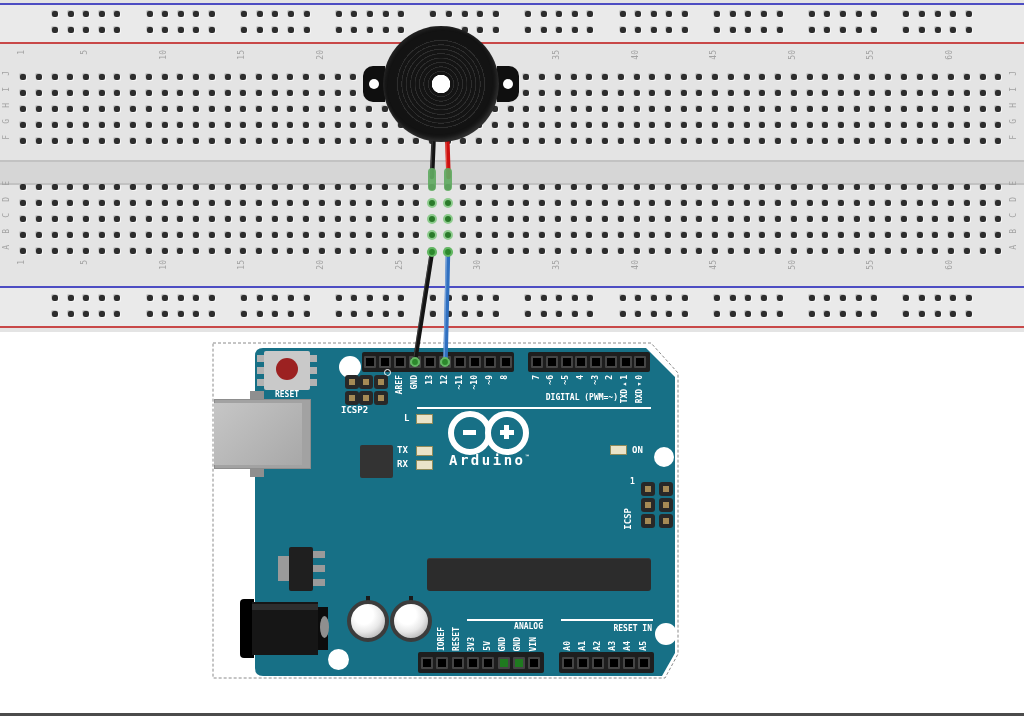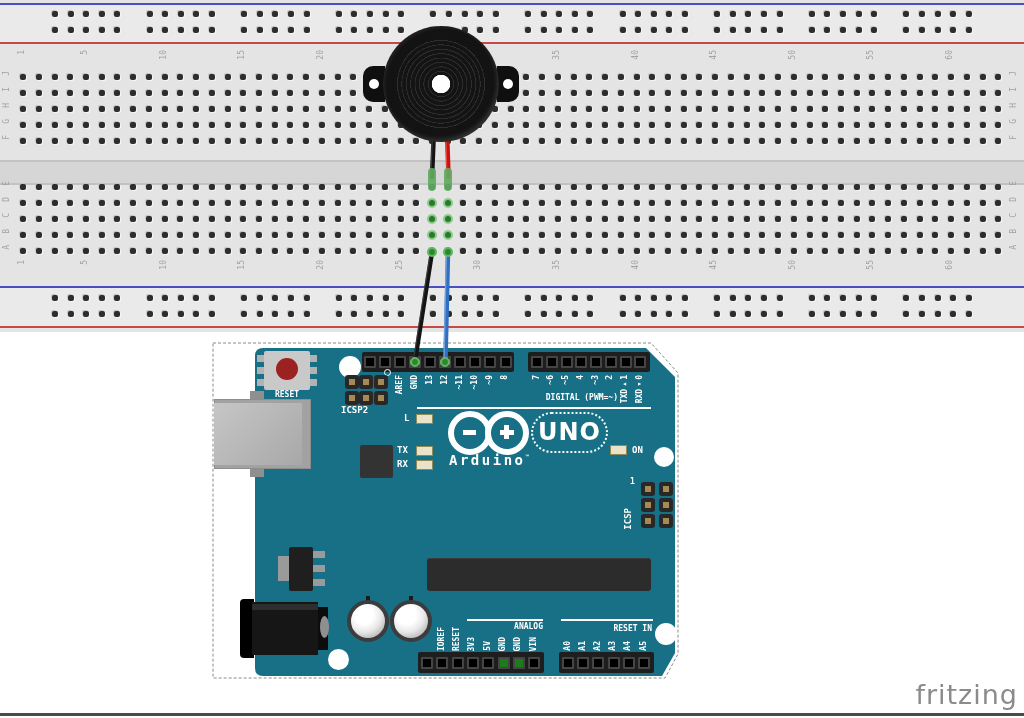--- a/index.html
+++ b/index.html
@@ -1139,32 +1139,28 @@
   <div class="abs" style="left:252px;top:604px;width:66px;height:6px;background:#2e2e2e;"></div>
   <div class="abs" style="left:318px;top:607px;width:10px;height:43px;background:#0c0c0c;"></div>
   <div class="abs" style="left:320px;top:616px;width:9px;height:22px;background:#8f8f8f;border-radius:50%;"></div>
 
   <div class="abs" style="left:448px;top:411px;width:44px;height:44px;border:6px solid #fff;border-radius:50%;box-sizing:border-box;"></div>
   <div class="abs" style="left:485px;top:411px;width:44px;height:44px;border:6px solid #fff;border-radius:50%;box-sizing:border-box;background:#177086;"></div>
   <div class="abs" style="left:463px;top:430px;width:13px;height:5px;background:#fff;"></div>
   <div class="abs" style="left:500px;top:430px;width:14px;height:5px;background:#fff;"></div>
   <div class="abs" style="left:504px;top:425px;width:5px;height:14px;background:#fff;"></div>
   <div class="abs silk" style="left:449px;top:452px;font-size:14px;letter-spacing:2.5px;"><span>Arduino</span><sup style="font-size:6px;letter-spacing:0;">™</sup></div>
-  <div class="abs" style="left:531px;top:412px;width:77px;height:41px;border:2px dotted #fff;border-radius:21px;box-sizing:border-box;text-align:center;">
-    <span class="silk" style="font-family:'DejaVu Sans',sans-serif;font-size:24px;line-height:37px;letter-spacing:1px;">UNO</span>
-  </div>
 
   <svg class="abs" width="1024" height="718" style="left:0;top:0;pointer-events:none;">
     <line x1="432" y1="252" x2="415" y2="361" stroke="#141414" stroke-width="4.5" stroke-linecap="round"></line>
     <line x1="430.4" y1="252" x2="413.5" y2="360" stroke="#6a6a6a" stroke-width="1" opacity="0.5"></line>
     <line x1="448" y1="252" x2="445.5" y2="361" stroke="#3070c0" stroke-width="4.5" stroke-linecap="round"></line>
     <line x1="446.4" y1="252" x2="444" y2="360" stroke="#7fa8dd" stroke-width="1.3" opacity="0.85"></line>
     <g>
       <circle cx="432" cy="252" r="4" fill="#2c882c" stroke="#63b763" stroke-width="2.2"></circle>
       <circle cx="448" cy="252" r="4" fill="#2c882c" stroke="#63b763" stroke-width="2.2"></circle>
       <circle cx="415" cy="362" r="4" fill="#2c882c" stroke="#63b763" stroke-width="2.2"></circle>
       <circle cx="445" cy="362" r="4" fill="#2c882c" stroke="#63b763" stroke-width="2.2"></circle>
     </g>
   </svg>
 
-  <div id="watermark">fritzing</div>
   <div id="bottom-line"></div>
 </div>
 
 </body></html>

